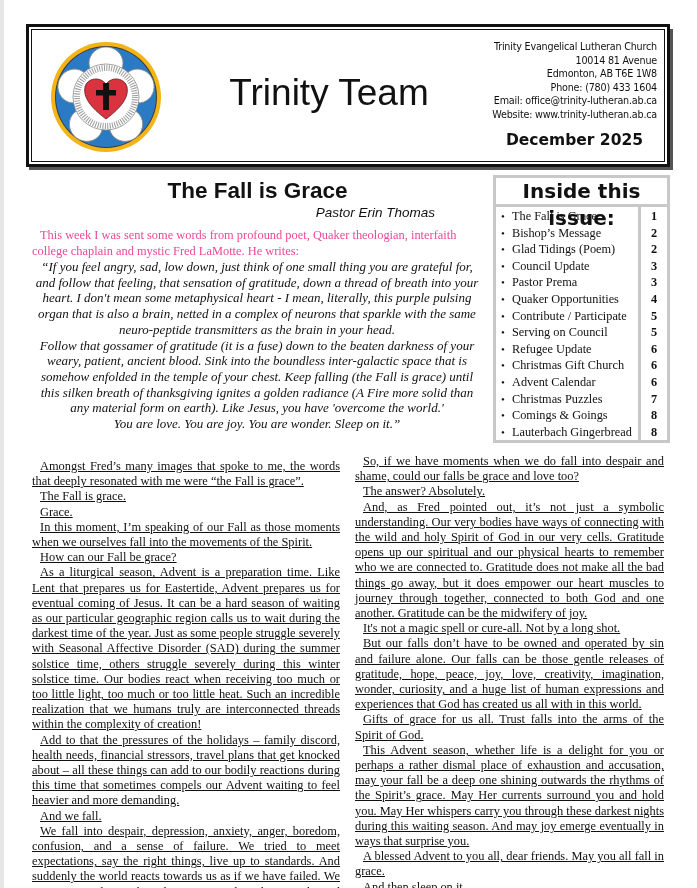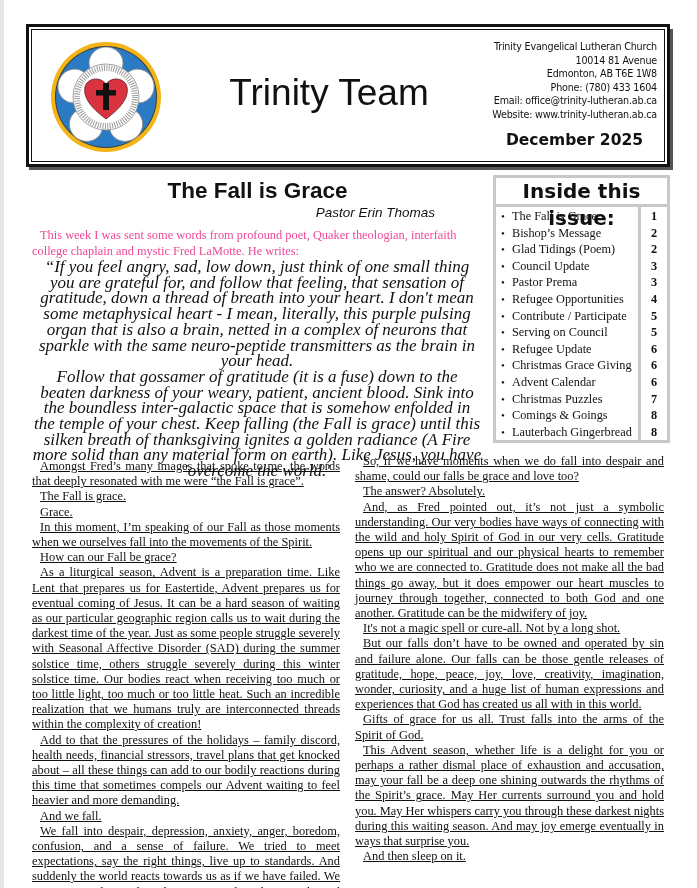--- a/index.html
+++ b/index.html
@@ -54,21 +54,21 @@
   }
 
   
   .intro {
     position: absolute; left: 32px; top: 228px; width: 455px;
     font-size: 12.4px; line-height: 15.7px; color: #ec4899;
   }
   .intro p { text-indent: 8px; }
   .quote {
     position: absolute; left: 32px; top: 259px; width: 450px;
-    font-size: 17px; line-height: 15.7px; font-style: italic; text-align: center; color: #111;
+    font-size: 13px; line-height: 15.7px; font-style: italic; text-align: center; color: #111;
   }
 
   
   .col {
     position: absolute; top: 459px; width: 308px;
     font-size: 12.4px; line-height: 15.2px; color: #111; text-align: justify;
   }
   .col p { text-indent: 8px; text-decoration: underline; }
   .col-left { left: 32px; top: 459px; }
   .col-right { left: 355px; top: 454px; width: 309px; }
@@ -131,20 +131,21 @@
 
 <div class="article-title">The Fall is Grace</div>
 <div class="article-byline">Pastor Erin Thomas</div>
 
 <div class="intro">
   <p>This week I was sent some words from profound poet, Quaker theologian, interfaith college chaplain and mystic Fred LaMotte. He writes:</p>
 </div>
 <div class="quote">
   <div>“If you feel angry, sad, low down, just think of one small thing you are grateful for, and follow that feeling, that sensation of gratitude, down a thread of breath into your heart. I don't mean some metaphysical heart - I mean, literally, this purple pulsing organ that is also a brain, netted in a complex of neurons that sparkle with the same neuro-peptide transmitters as the brain in your head.</div>
   <div>Follow that gossamer of gratitude (it is a fuse) down to the beaten darkness of your weary, patient, ancient blood. Sink into the boundless inter-galactic space that is somehow enfolded in the temple of your chest. Keep falling (the Fall is grace) until this silken breath of thanksgiving ignites a golden radiance (A Fire more solid than any material form on earth). Like Jesus, you have 'overcome the world.'</div>
+  <div>You are love. You are joy. You are wonder. Sleep on it.”</div>
 </div>
 
 <div class="toc">
   <div class="toc-title">Inside this issue:</div>
   <div class="toc-body">
     <div class="toc-divider"></div>
     <ul class="toc-list" id="toc-list">
         <li class="toc-item">
           <span class="toc-bullet">•</span>
           <span class="toc-label">The Fall is Grace</span>
@@ -165,41 +166,41 @@
           <span class="toc-label">Council Update</span>
           <span class="toc-page">3</span>
         </li>
         <li class="toc-item">
           <span class="toc-bullet">•</span>
           <span class="toc-label">Pastor Prema</span>
           <span class="toc-page">3</span>
         </li>
         <li class="toc-item">
           <span class="toc-bullet">•</span>
-          <span class="toc-label">Refugee Opportunities</span>
+          <span class="toc-label">Quaker Opportunities</span>
           <span class="toc-page">4</span>
         </li>
         <li class="toc-item">
           <span class="toc-bullet">•</span>
           <span class="toc-label">Contribute / Participate</span>
           <span class="toc-page">5</span>
         </li>
         <li class="toc-item">
           <span class="toc-bullet">•</span>
           <span class="toc-label">Serving on Council</span>
           <span class="toc-page">5</span>
         </li>
         <li class="toc-item">
           <span class="toc-bullet">•</span>
           <span class="toc-label">Refugee Update</span>
           <span class="toc-page">6</span>
         </li>
         <li class="toc-item">
           <span class="toc-bullet">•</span>
-          <span class="toc-label">Christmas Grace Giving</span>
+          <span class="toc-label">Christmas Gift Church</span>
           <span class="toc-page">6</span>
         </li>
         <li class="toc-item">
           <span class="toc-bullet">•</span>
           <span class="toc-label">Advent Calendar</span>
           <span class="toc-page">6</span>
         </li>
         <li class="toc-item">
           <span class="toc-bullet">•</span>
           <span class="toc-label">Christmas Puzzles</span>
@@ -232,14 +233,15 @@
   </div>
 
 <div class="col col-right" id="col-right">
     <p>So, if we have moments when we do fall into despair and shame, could our falls be grace and love too?</p>
     <p>The answer? Absolutely.</p>
     <p>And, as Fred pointed out, it’s not just a symbolic understanding. Our very bodies have ways of connecting with the wild and holy Spirit of God in our very cells. Gratitude opens up our spiritual and our physical hearts to remember who we are connected to. Gratitude does not make all the bad things go away, but it does empower our heart muscles to journey through together, connected to both God and one another. Gratitude can be the midwifery of joy.</p>
     <p>It's not a magic spell or cure-all. Not by a long shot.</p>
     <p>But our falls don’t have to be owned and operated by sin and failure alone. Our falls can be those gentle releases of gratitude, hope, peace, joy, love, creativity, imagination, wonder, curiosity, and a huge list of human expressions and experiences that God has created us all with in this world.</p>
     <p>Gifts of grace for us all. Trust falls into the arms of the Spirit of God.</p>
     <p>This Advent season, whether life is a delight for you or perhaps a rather dismal place of exhaustion and accusation, may your fall be a deep one shining outwards the rhythms of the Spirit’s grace. May Her currents surround you and hold you. May Her whispers carry you through these darkest nights during this waiting season. And may joy emerge eventually in ways that surprise you.</p>
+    <p>A blessed Advent to you all, dear friends. May you all fall in grace.</p>
     <p>And then sleep on it.</p>
   </div>
 
 </body></html>

